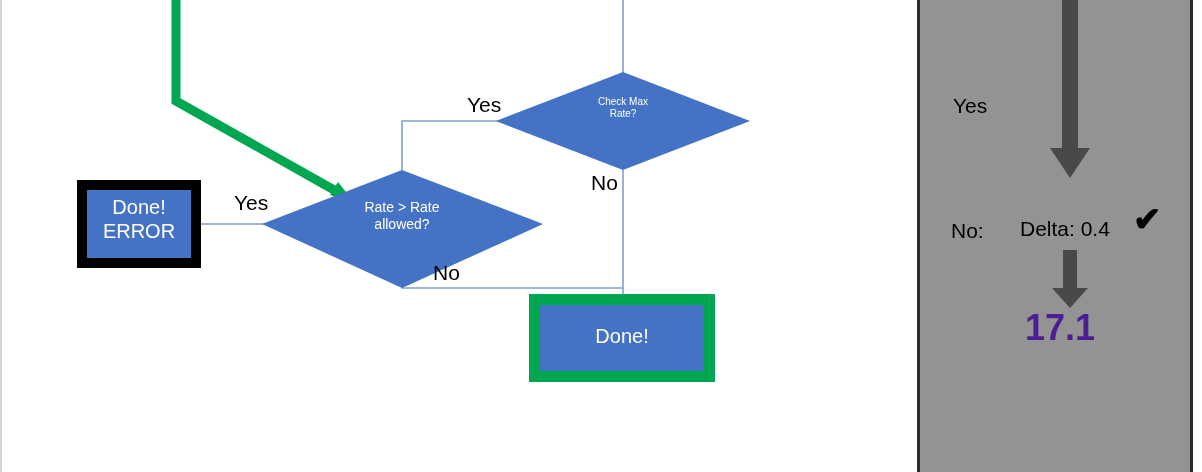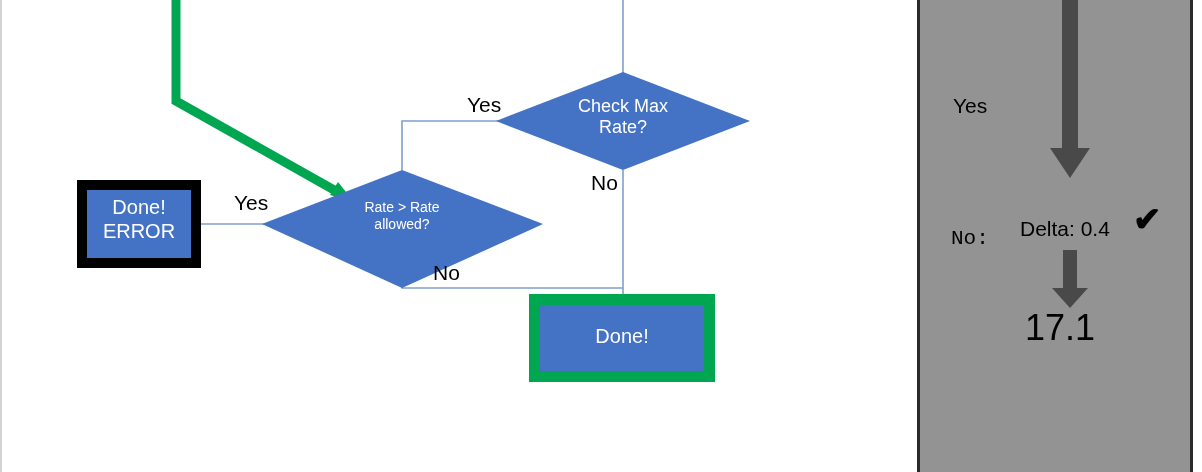--- a/index.html
+++ b/index.html
@@ -67,23 +67,23 @@
   }
   .panel-text {
     position: absolute;
     color: #000000;
     font-size: 21px;
     line-height: 1;
     white-space: nowrap;
   }
   #panel-value {
     position: absolute;
-    color: #000000;
+    color: #4c1d95;
     font-size: 36px;
-    font-weight: normal;
+    font-weight: bold;
     line-height: 1;
     white-space: nowrap;
   }
   #panel-check {
     position: absolute;
     color: #000000;
     font-size: 34px;
     line-height: 1;
     font-weight: bold;
   }
@@ -126,21 +126,21 @@
         <rect x="538" y="305" width="164" height="66" fill="#4472C4"></rect>
       </g>
     </svg>
 
     <div class="node-text" style="left:85px; top:196px; width:104px; font-size:20px;">Done!
 ERROR</div>
 
     <div class="node-text" style="left:320px; top:199px; width:160px; font-size:14px;text-align:center;">Rate &gt; Rate
 allowed?</div>
 
-    <div class="node-text" style="left:541px; top:96px; width:160px; font-size:18px;">Check Max
+    <div class="node-text" style="left:541px; top:96px; width:160px; font-size:10px;">Check Max
 Rate?</div>
 
     <div class="node-text" style="left:538px; top:325px; width:164px; font-size:20px;">Done!</div>
 
     <div class="edge-label" style="left:465px; top:94px;">Yes</div>
 
     <div class="edge-label" style="left:589px; top:172px;">No</div>
 
     <div class="edge-label" style="left:232px; top:192px;">Yes</div>
 
@@ -157,21 +157,21 @@
       </g>
 
       <g>
         <rect x="143" y="250" width="14" height="44" fill="#494949"></rect>
         <polygon points="132,288 168,288 150,308" fill="#494949"></polygon>
       </g>
     </svg>
 
     <div class="panel-text" style="left:33px; top:95px;">Yes</div>
 
-    <div class="panel-text" style="left:31px; top:228px;font-family:Liberation Mono, monospace;">No:</div>
+    <div class="panel-text" style="left:31px; top:220px;">No:</div>
 
     <div class="panel-text" style="left:100px; top:218px;">Delta: 0.4</div>
 
     <div id="panel-check" style="left:213px; top:202px;">✔</div>
 
     <div id="panel-value" style="left:105px; top:310px;">17.1</div>
   </div>
 
 </div>
 

